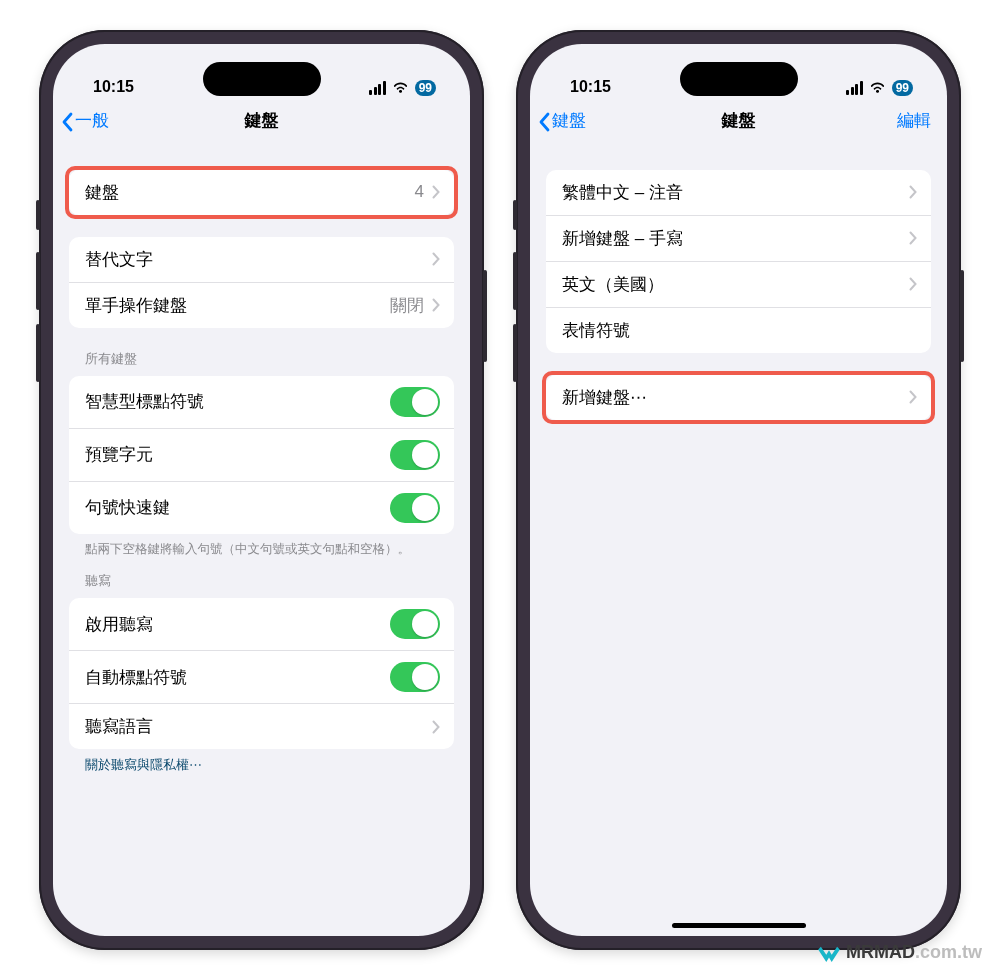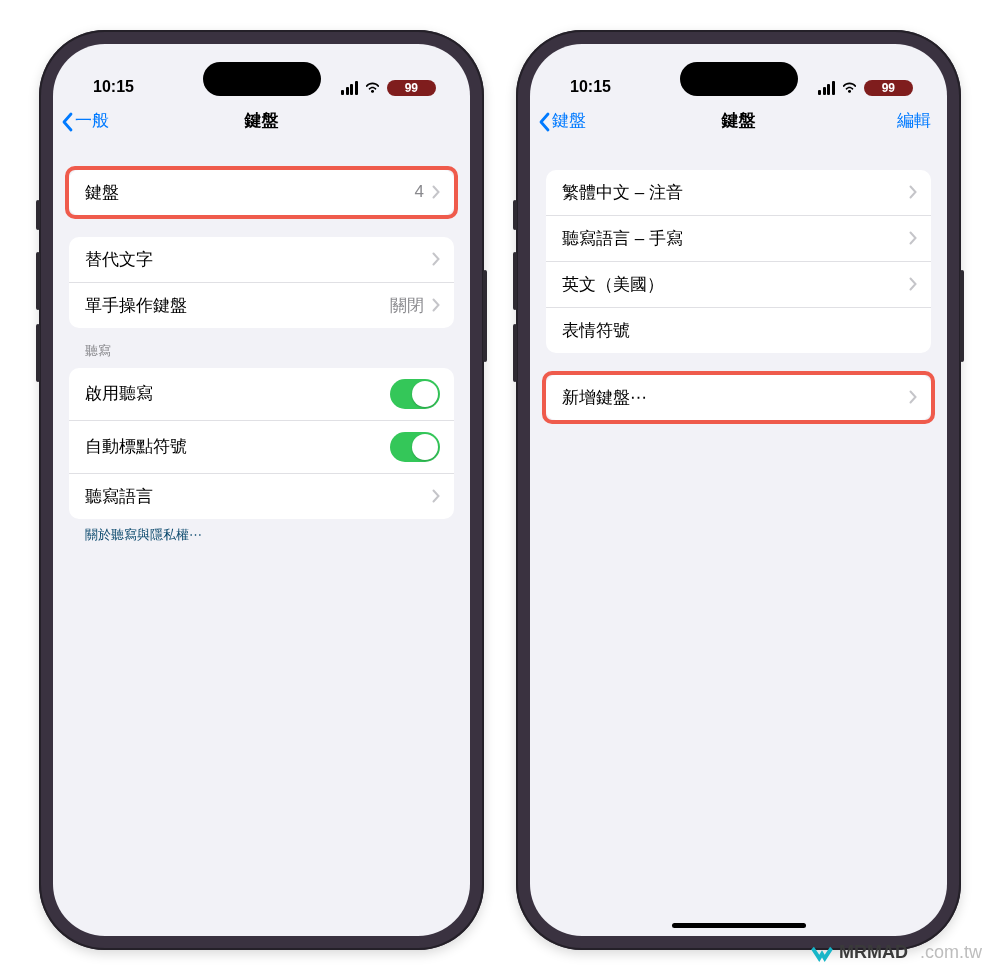--- a/index.html
+++ b/index.html
@@ -56,22 +56,22 @@
   .sb-right { display: flex; align-items: center; gap: 6px; }
   .signal { display: inline-flex; align-items: flex-end; gap: 1.5px; }
   .signal span { width: 3px; background: #000; border-radius: 1px; }
   .signal span:nth-child(1){height:5px}
   .signal span:nth-child(2){height:8px}
   .signal span:nth-child(3){height:11px}
   .signal span:nth-child(4){height:14px}
   .wifi { width: 17px; height: 13px; }
   .batt {
     display: inline-flex; align-items: center;
-    background: #7f1d1d; color: #fff; border-radius: 9px;
-    padding: 1px 18px; font-size: 12px; font-weight: 700;
+    background: #0369a1; color: #fff; border-radius: 9px;
+    padding: 1px 4px; font-size: 12px; font-weight: 700;
   }
   .nav {
     height: 46px;
     display: flex;
     align-items: center;
     justify-content: center;
     position: relative;
     padding: 0 12px;
   }
   .nav-title { font-size: 17px; font-weight: 600; color: #000; }
@@ -138,21 +138,21 @@
   }
   .home-ind {
     position: absolute; bottom: 8px; left: 50%; transform: translateX(-50%);
     width: 134px; height: 5px; background: #000; border-radius: 3px;
   }
   .watermark {
     position: absolute; right: 18px; bottom: 16px;
     font-size: 18px; font-weight: 700; color: #3a3a3a;
     display: flex; align-items: center; gap: 6px;
   }
-  .watermark .dim { color: #bdbdbd; font-weight: 400; padding-left: 12px; }
+  .watermark .dim { color: #bdbdbd; font-weight: 700; }
   .wm-logo { width: 22px; height: 18px; }
 </style>
 </head>
 <body>
 
 <div class="phone">
   <div class="side-btn" style="left:-3px;top:170px;width:4px;height:30px"></div>
   <div class="side-btn" style="left:-3px;top:222px;width:4px;height:58px"></div>
   <div class="side-btn" style="left:-3px;top:294px;width:4px;height:58px"></div>
   <div class="side-btn" style="right:-3px;top:240px;width:4px;height:92px"></div>
@@ -217,20 +217,38 @@
             <span class="row-right">
               <span class="row-value">關閉</span>
               <svg class="chev" width="8" height="14" viewBox="0 0 8 14">
                   <path fill="none" stroke="currentColor" stroke-width="2" stroke-linecap="round" d="M1.5 1.5 6.5 7l-5 5.5"></path>
                 </svg>
             </span>
           </div>
         </div>
       </div>
 
+      <div class="group">
+        <div class="group-header">所有鍵盤</div>
+        <div class="list">
+          <div class="row">
+            <span class="row-label">智慧型標點符號</span>
+            <span class="toggle"></span>
+          </div>
+          <div class="row">
+            <span class="row-label">預覽字元</span>
+            <span class="toggle"></span>
+          </div>
+          <div class="row">
+            <span class="row-label">句號快速鍵</span>
+            <span class="toggle"></span>
+          </div>
+        </div>
+        <div class="footer-note">點兩下空格鍵將輸入句號（中文句號或英文句點和空格）。</div>
+      </div>
 
       <div class="group" style="margin-top:14px">
         <div class="group-header">聽寫</div>
         <div class="list">
           <div class="row">
             <span class="row-label">啟用聽寫</span>
             <span class="toggle"></span>
           </div>
           <div class="row">
             <span class="row-label">自動標點符號</span>
@@ -294,21 +312,21 @@
         <div class="list">
           <div class="row">
             <span class="row-label">繁體中文 – 注音</span>
             <span class="row-right">
                 <svg class="chev" width="8" height="14" viewBox="0 0 8 14">
                   <path fill="none" stroke="currentColor" stroke-width="2" stroke-linecap="round" d="M1.5 1.5 6.5 7l-5 5.5"></path>
                 </svg>
               </span>
           </div>
           <div class="row">
-            <span class="row-label">聽寫語言 – 手寫</span>
+            <span class="row-label">新增鍵盤 – 手寫</span>
             <span class="row-right">
                 <svg class="chev" width="8" height="14" viewBox="0 0 8 14">
                   <path fill="none" stroke="currentColor" stroke-width="2" stroke-linecap="round" d="M1.5 1.5 6.5 7l-5 5.5"></path>
                 </svg>
               </span>
           </div>
           <div class="row">
             <span class="row-label">英文（美國）</span>
             <span class="row-right">
                 <svg class="chev" width="8" height="14" viewBox="0 0 8 14">

